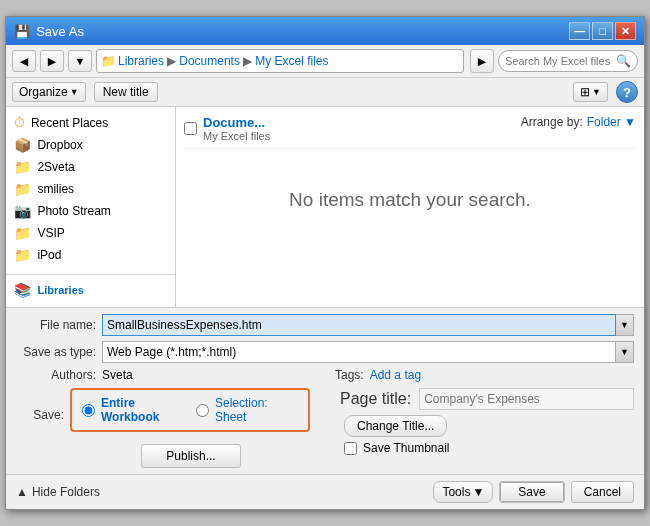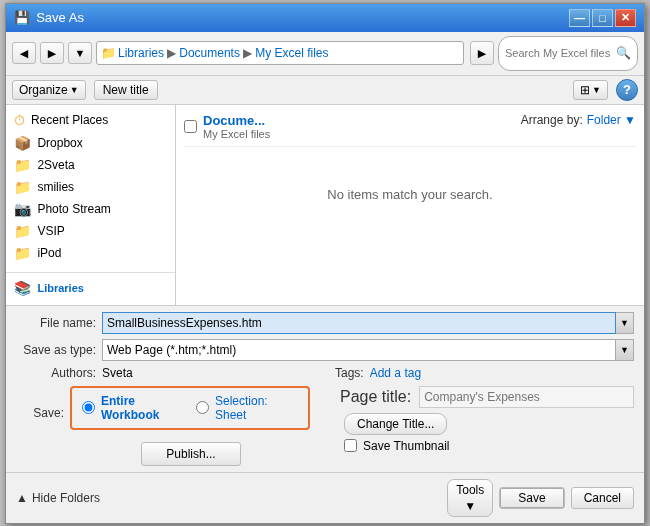--- a/index.html
+++ b/index.html
@@ -117,21 +117,21 @@
       justify-content: center;
       font-size: 11px;
       margin-left: 2px;
     }
     .search-bar {
       display: flex;
       align-items: center;
       background: white;
       border: 1px solid #aaa;
       border-radius: 12px;
-      height: 35px;
+      height: 22px;
       padding: 0 6px;
       width: 140px;
       gap: 4px;
     }
     .search-input {
       border: none;
       outline: none;
       font-size: 11px;
       color: #999;
       width: 100%;
@@ -258,21 +258,21 @@
       color: #333;
     }
     .arrange-dropdown {
       color: #0066cc;
       cursor: pointer;
       font-size: 12px;
     }
     .no-items {
       text-align: center;
       color: #666;
-      font-size: 13px;
+      font-size: 19px;
       margin-top: 40px;
     }
 
     .bottom-section {
       background: #f0f0f0;
       padding: 6px 10px;
       border-top: 1px solid #ccc;
     }
     .form-row {
       display: flex;
@@ -418,21 +418,20 @@
     .tools-btn {
       display: flex;
       align-items: center;
       gap: 2px;
       padding: 3px 8px;
       background: linear-gradient(to bottom, #fefefe, #e4e4e4);
       border: 1px solid #bbb;
       border-radius: 7px;
       cursor: pointer;
       font-size: 12px;
-      flex-direction: column;
     }
     .save-btn {
       padding: 3px 18px;
       background: linear-gradient(to bottom, #fefefe, #e4e4e4);
       border: 1px solid #bbb;
       border-radius: 3px;
       cursor: pointer;
       font-size: 12px;
       font-weight: normal;
       box-shadow: inset 0 0 0 1px #aaa;

